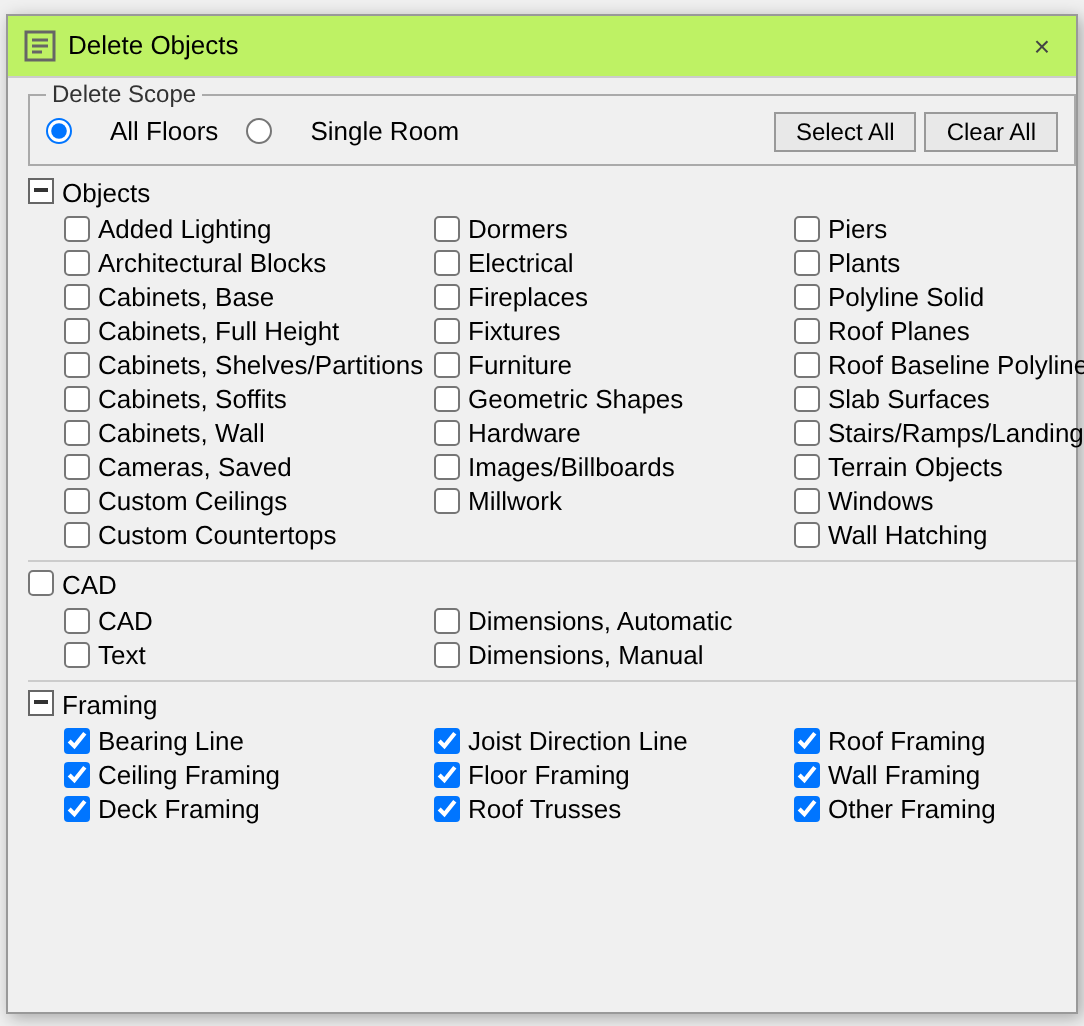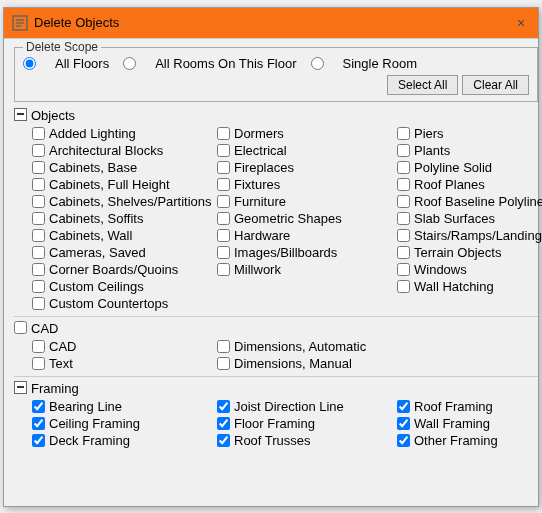--- a/index.html
+++ b/index.html
@@ -14,21 +14,21 @@
       height: 513px;
     }
     .window {
       background: #f0f0f0;
       border: 1px solid #999;
       box-shadow: 2px 2px 8px rgba(0,0,0,0.3);
       width: 536px;
       min-height: 500px;
     }
     .title-bar {
-      background: #f97316;
+      background: #bef264;
       border-bottom: 1px solid #ccc;
       padding: 6px 8px;
       display: flex;
       align-items: center;
       justify-content: space-between;
       user-select: none;
     }
     .title-bar-left {
       display: flex;
       align-items: center;
@@ -183,24 +183,20 @@
 
     <div class="scope-group">
       <span class="scope-legend">Delete Scope</span>
       <div class="scope-row">
         <label class="radio-label">
           <input type="radio" name="scope" checked="" style="">
           <span>All Floors</span>
         </label>
         <label class="radio-label">
           <input type="radio" name="scope" style="">
-          <span>All Rooms On This Floor</span>
-        </label>
-        <label class="radio-label">
-          <input type="radio" name="scope" style="">
           <span>Single Room</span>
         </label>
         <div class="scope-buttons">
           <button class="btn">Select All</button>
           <button class="btn">Clear All</button>
         </div>
       </div>
     </div>
 
     <div class="section-header">
@@ -237,24 +233,20 @@
         <label class="check-label">
             <input type="checkbox" style="">
             <span>Cabinets, Wall</span>
           </label>
         <label class="check-label">
             <input type="checkbox" style="">
             <span>Cameras, Saved</span>
           </label>
         <label class="check-label">
             <input type="checkbox" style="">
-            <span>Corner Boards/Quoins</span>
-          </label>
-        <label class="check-label">
-            <input type="checkbox" style="">
             <span>Custom Ceilings</span>
           </label>
         <label class="check-label">
             <input type="checkbox" style="">
             <span>Custom Countertops</span>
           </label>
       </div>
 
       <div>
         <label class="check-label">

